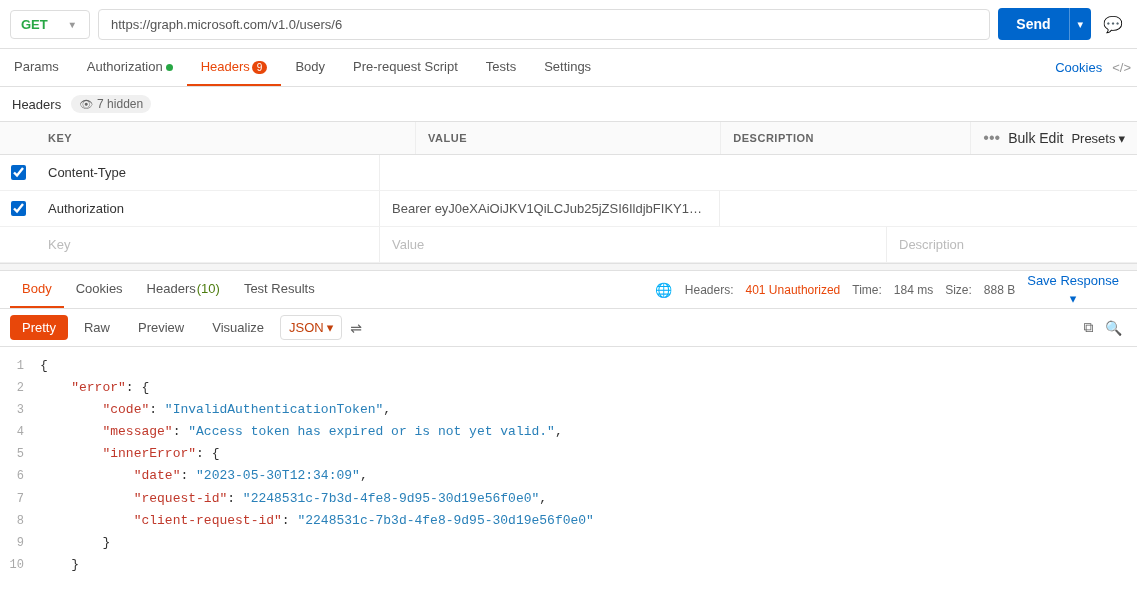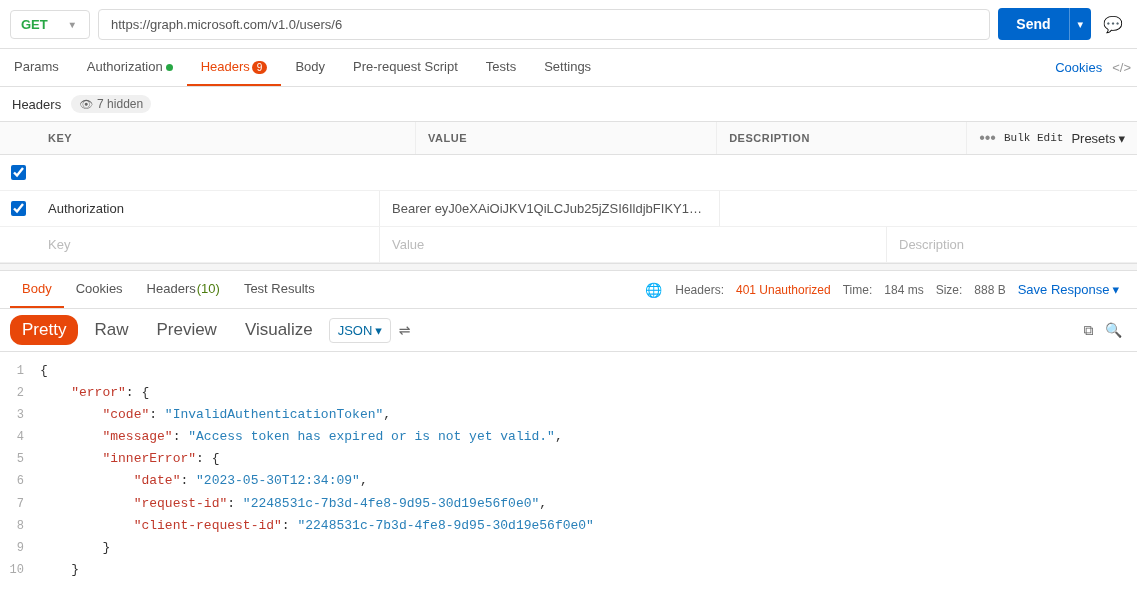--- a/index.html
+++ b/index.html
@@ -32,21 +32,21 @@
     .eye-icon { font-size: 11px; }
 
     
     .table-header { display: flex; align-items: center; border-bottom: 1px solid #e0e0e0; background: #fafafa; padding: 0; }
     .th { padding: 10px 12px; font-size: 11px; font-weight: 700; color: #666; letter-spacing: 0.5px; text-transform: uppercase; }
     .th-key { width: 380px; border-right: 1px solid #eee; }
     .th-value { flex: 1; border-right: 1px solid #eee; }
     .th-desc { width: 250px; border-right: 1px solid #eee; }
     .th-actions { display: flex; align-items: center; gap: 8px; padding: 6px 12px; }
     .th-dots { font-size: 16px; color: #888; cursor: pointer; }
-    .bulk-edit-btn { background: none; border: none; cursor: pointer; font-size: 11px; color: #333; font-weight: 500; font-family: Liberation Mono, monospace; }
+    .bulk-edit-btn { background: none; border: none; cursor: pointer; font-size: 14px; color: #333; font-weight: 500; }
     .presets-btn { display: flex; align-items: center; gap: 3px; background: none; border: none; cursor: pointer; font-size: 13px; color: #333; font-weight: 500; }
 
     
     .table-row { display: flex; align-items: center; border-bottom: 1px solid #f0f0f0; }
     .td { padding: 10px 12px; font-size: 13px; }
     .td-check { width: 36px; display: flex; align-items: center; justify-content: center; padding: 10px 6px; }
     .td-key { width: 344px; border-right: 1px solid #eee; color: #333; }
     .td-value { flex: 1; border-right: 1px solid #eee; color: #555; }
     .td-desc { width: 250px; color: #999; }
 
@@ -58,27 +58,27 @@
 
     
     .response-tabs-row { display: flex; align-items: center; padding: 0 10px; border-bottom: 1px solid #e0e0e0; gap: 0; }
     .r-tab { padding: 10px 12px; cursor: pointer; font-size: 13px; color: #555; border-bottom: 2px solid transparent; }
     .r-tab.active { color: #e8470a; border-bottom: 2px solid #e8470a; }
     .r-tab .badge { color: #28a745; font-size: 13px; margin-left: 1px; }
     .r-spacer { flex: 1; }
     .status-section { display: flex; align-items: center; gap: 12px; padding: 0 8px; font-size: 12px; color: #666; }
     .status-val { color: #e8470a; font-weight: 500; }
     .globe-icon { font-size: 14px; }
-    .save-response-btn { display: flex; align-items: center; gap: 3px; background: none; border: none; cursor: pointer; color: #0066cc; font-size: 13px; font-weight: 500; }
+    .save-response-btn { display: flex; align-items: center; gap: 3px; background: none; border: none; cursor: pointer; color: #0066cc; font-size: 13px; font-weight: 500; flex-direction: column; }
 
     
     .view-tabs-row { display: flex; align-items: center; padding: 6px 10px; border-bottom: 1px solid #e0e0e0; gap: 4px; }
-    .view-tab { padding: 5px 12px; border-radius: 12px; cursor: pointer; font-size: 17px; color: #555; border: none; background: none; }
+    .view-tab { padding: 5px 12px; border-radius: 4px; cursor: pointer; font-size: 13px; color: #555; border: none; background: none; }
     .view-tab.active { background: #e8470a; color: #fff; }
-    .json-select { display: flex; gap: 3px; border: 1px solid #ddd; border-radius: 4px; padding: 4px 8px; cursor: pointer; font-size: 13px; color: #0369a1; background: #fff; }
+    .json-select { display: flex; gap: 3px; border: 1px solid #ddd; border-radius: 4px; padding: 4px 8px; cursor: pointer; font-size: 13px; color: #c2410c; background: #fff; }
     .filter-icon { font-size: 14px; color: #666; cursor: pointer; padding: 4px; }
     .view-spacer { flex: 1; }
     .copy-icon { font-size: 14px; color: #666; cursor: pointer; padding: 4px; }
     .search-icon { font-size: 14px; color: #666; cursor: pointer; padding: 4px; }
 
     
     .code-area { background: #fff; font-family: 'Courier New', Courier, monospace; font-size: 13px; line-height: 1.7; padding: 8px 0; overflow-y: auto; height: calc(600px - 315px); }
     .code-line { display: flex; min-height: 22px; }
     .line-num { width: 36px; text-align: right; padding-right: 12px; color: #aaa; font-size: 12px; user-select: none; flex-shrink: 0; padding-top: 1px; }
     .line-content { flex: 1; padding-left: 4px; white-space: pre; }
@@ -150,20 +150,21 @@
       <span>Presets</span>
       <span>▾</span>
     </button>
   </div>
 </div>
 
 <div class="table-row">
   <div class="td-check">
     <input type="checkbox" class="checkbox" checked="" style="">
   </div>
+  <div class="td td-key">Content-Type</div>
   <div class="td td-desc"></div>
 </div>
 
 <div class="table-row">
   <div class="td-check">
     <input type="checkbox" class="checkbox" checked="" style="">
   </div>
   <div class="td td-key">Authorization</div>
   <div class="td td-value" style="color:#555;overflow:hidden;text-overflow:ellipsis;white-space:nowrap;max-width:340px;">Bearer eyJ0eXAiOiJKV1QiLCJub25jZSI6IldjbFIKY1JCNVRZ...</div>
   <div class="td td-desc"></div>

